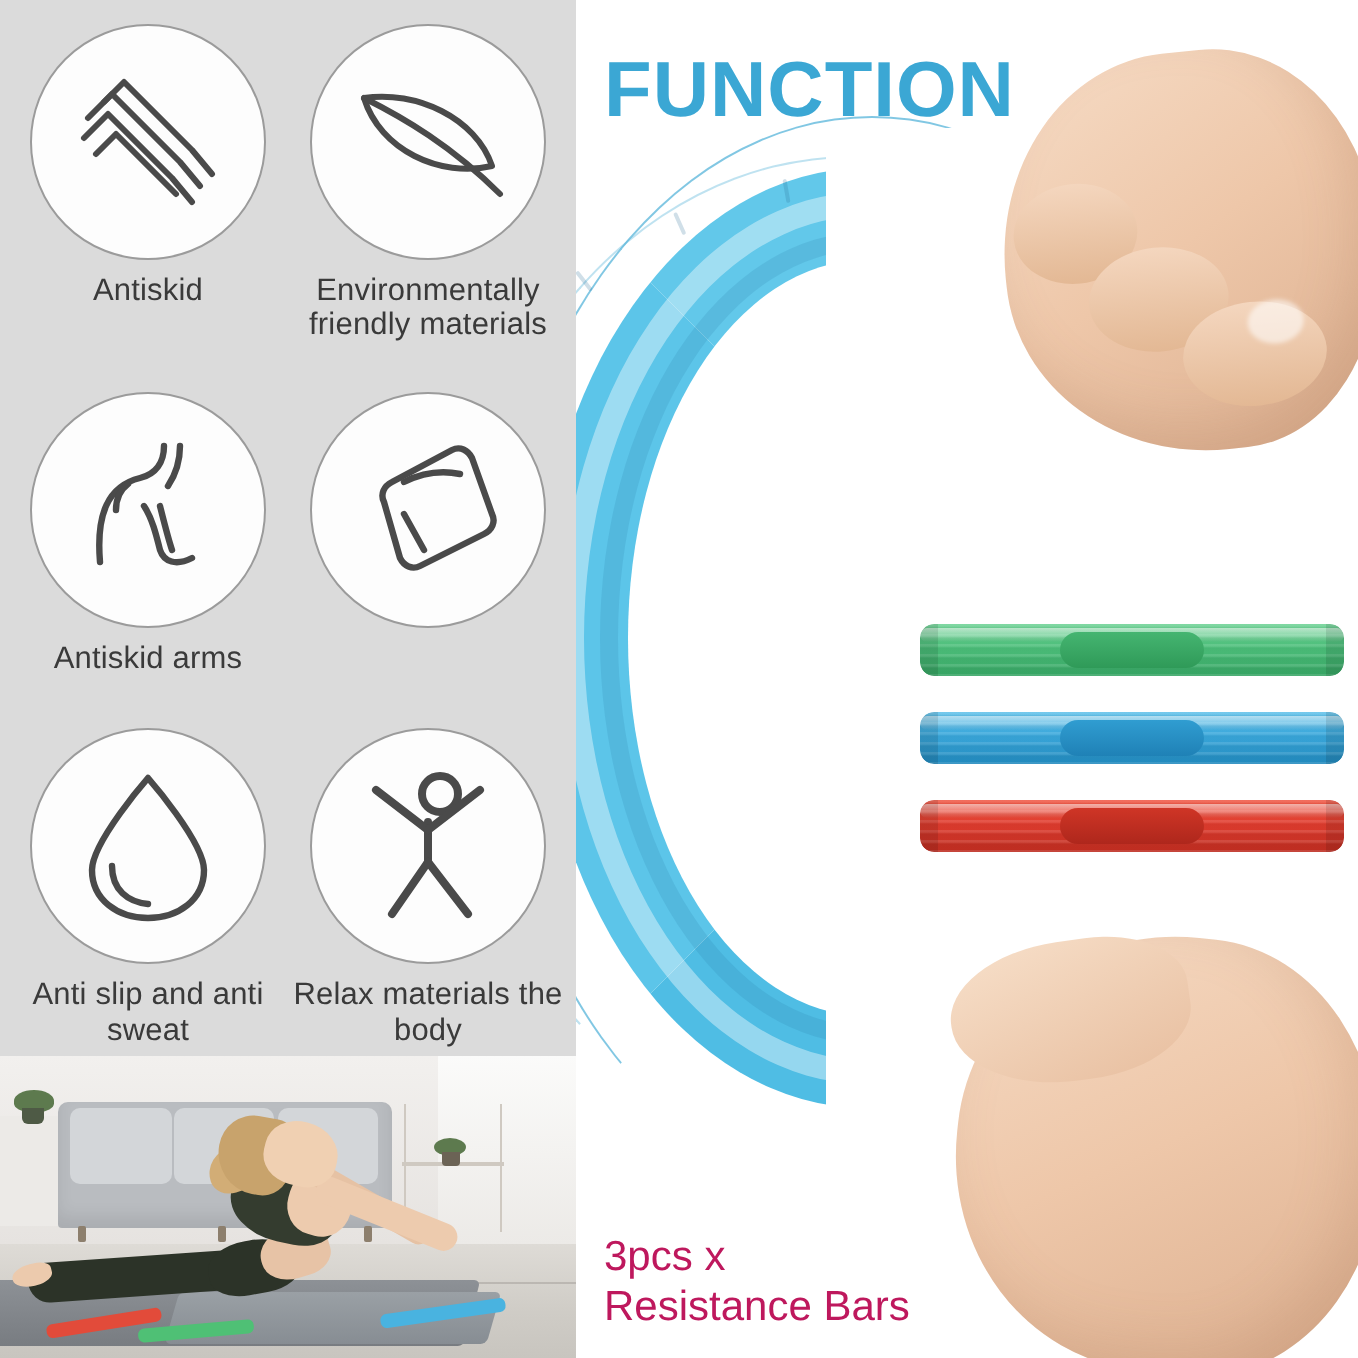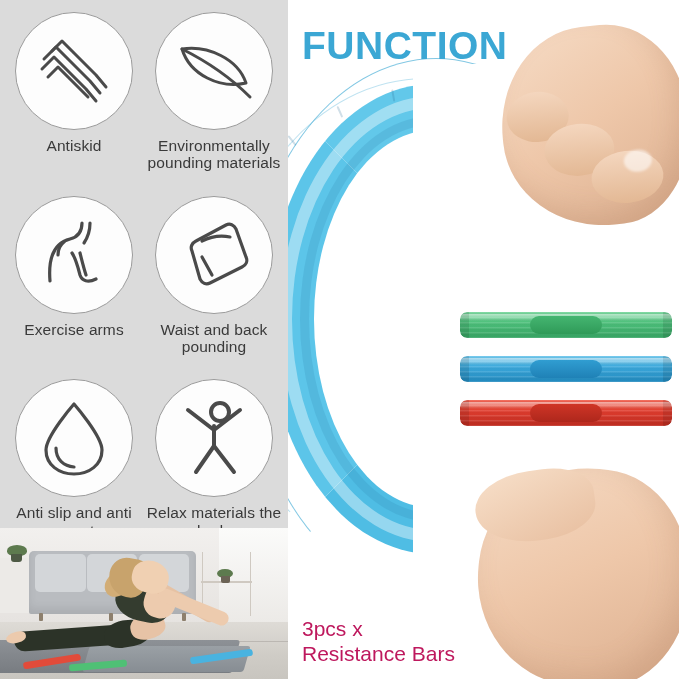--- a/index.html
+++ b/index.html
@@ -394,53 +394,51 @@
       <div class="feature-cell">
         <div class="icon-circle">
           <svg width="92" height="92" viewBox="0 0 92 92">
             <g fill="none" stroke="#4a4a4a" stroke-width="3" stroke-linecap="round" stroke-linejoin="round">
               <path d="M14 24 C40 20 70 34 78 58 C52 64 22 50 14 24 Z"></path>
               <path d="M14 24 C34 34 58 48 82 72"></path>
             </g>
           </svg>
         </div>
         <div class="feature-label">Environmentally
-pounding materials</div>
+friendly materials</div>
       </div>
     </div>
 
     <div class="feature-row">
       <div class="feature-cell">
         <div class="icon-circle">
           <svg width="92" height="92" viewBox="0 0 92 92">
             <g fill="none" stroke="#4a4a4a" stroke-width="3.2" stroke-linecap="round" stroke-linejoin="round">
               <path d="M22 72 C20 48 26 34 42 30 C50 28 54 22 54 14"></path>
               <path d="M62 14 C62 22 60 28 56 34"></path>
               <path d="M30 46 C30 40 32 36 36 33"></path>
               <path d="M44 44 C48 50 50 58 52 66 C54 72 60 74 68 70"></path>
               <path d="M52 44 C54 52 56 60 58 66"></path>
             </g>
           </svg>
         </div>
-        <div class="feature-label">Exercise
+        <div class="feature-label">Antiskid
 arms</div>
       </div>
 
       <div class="feature-cell">
         <div class="icon-circle">
           <svg width="92" height="92" viewBox="0 0 92 92">
             <g fill="none" stroke="#4a4a4a" stroke-width="3.2" stroke-linecap="round" stroke-linejoin="round">
               <path d="M24 42 C22 38 24 34 28 32 L58 16 C62 14 66 16 68 20 L78 48 C80 52 78 56 74 58 L42 74 C38 76 34 74 32 70 Z"></path>
               <path d="M34 32 C42 28 52 26 62 28"></path>
               <path d="M34 48 L44 66"></path>
             </g>
           </svg>
         </div>
-        <div class="feature-label">Waist and
-back pounding</div>
       </div>
     </div>
 
     <div class="feature-row">
       <div class="feature-cell">
         <div class="icon-circle">
           <svg width="92" height="92" viewBox="0 0 92 92">
             <g fill="none" stroke="#4a4a4a" stroke-width="3.2" stroke-linecap="round" stroke-linejoin="round">
               <path d="M46 12 C46 12 74 44 74 58 C74 73 61 82 46 82 C31 82 18 73 18 58 C18 44 46 12 46 12 Z"></path>
               <path d="M28 56 C28 68 36 74 46 75"></path>

